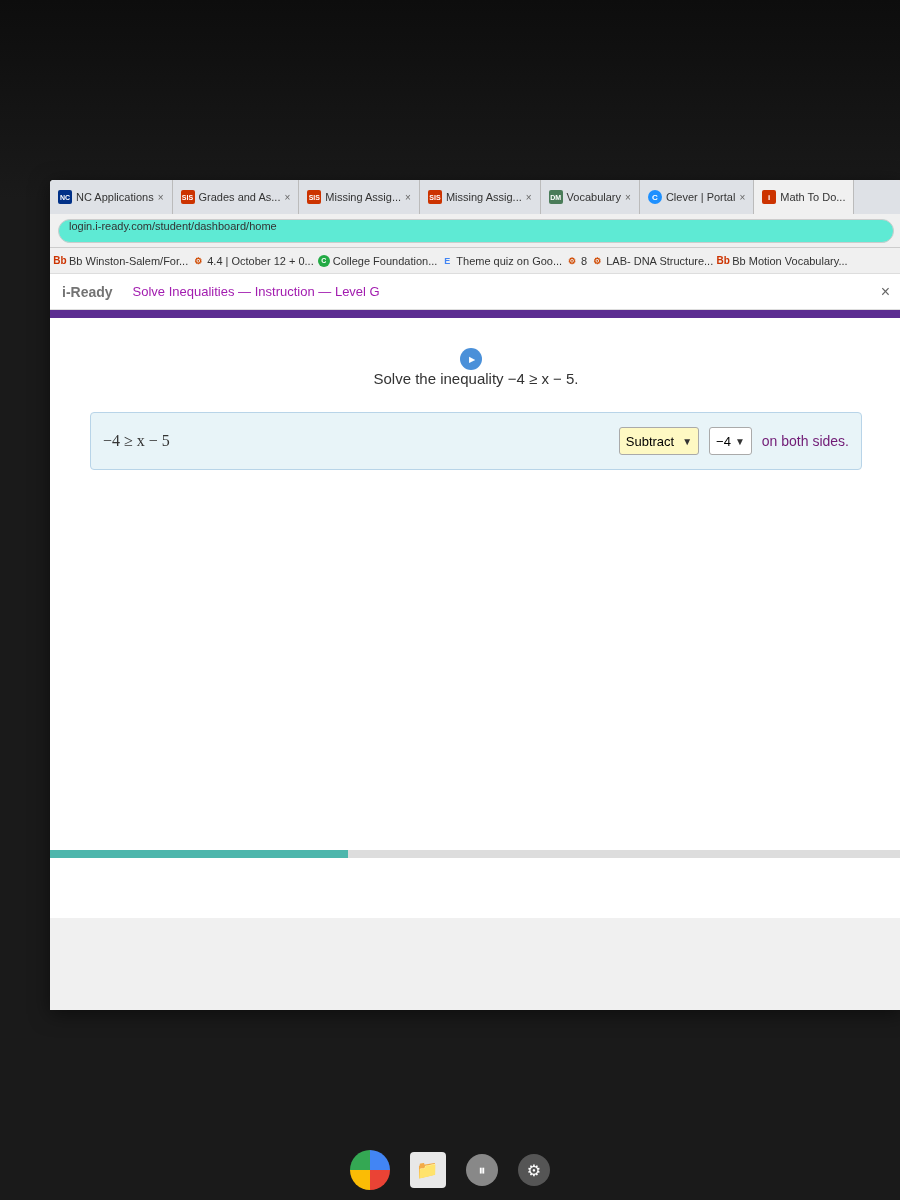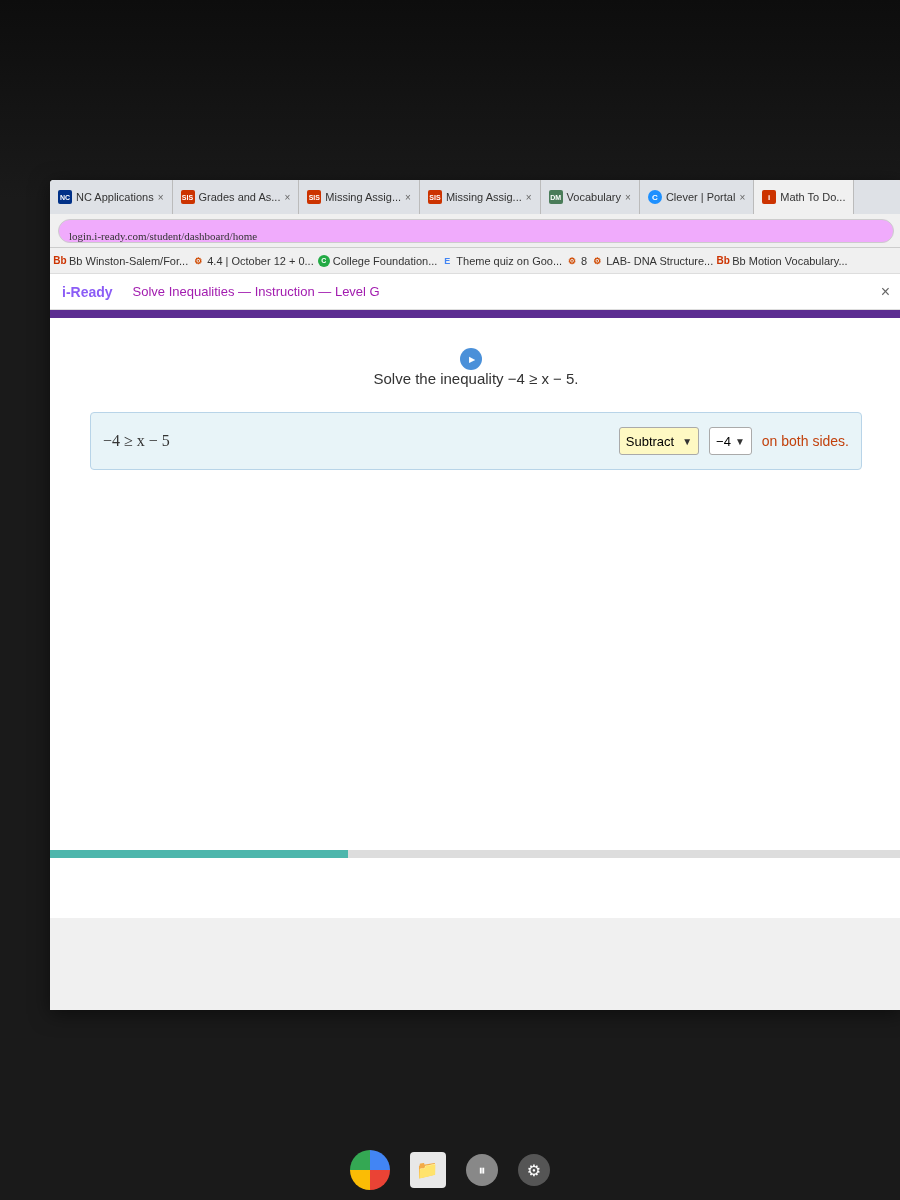--- a/index.html
+++ b/index.html
@@ -90,29 +90,28 @@
       background: #f0f0f0;
       padding: 4px 8px;
       height: 34px;
       border-bottom: 1px solid #ccc;
       gap: 6px;
     }
 
     .address-bar {
       flex: 1;
       height: 24px;
-      background: #f0abfc;
+      background: #5eead4;
       border: 1px solid #ccc;
       border-radius: 12px;
       padding: 0 10px;
       font-size: 11px;
       color: #333;
       display: flex;
-      align-items: flex-end;
-      font-family: Liberation Serif, serif;
+      align-items: flex-start;
     }
 
     
     .bookmarks-bar {
       display: flex;
       align-items: center;
       background: #f0f0f0;
       padding: 2px 4px;
       height: 26px;
       border-bottom: 1px solid #ddd;
@@ -147,21 +146,21 @@
       align-items: center;
       background: white;
       padding: 0 12px;
       height: 36px;
       border-bottom: 1px solid #ddd;
     }
 
     .iready-logo {
       font-size: 14px;
       font-weight: bold;
-      color: #8b5cf6;
+      color: #737373;
       margin-right: 20px;
     }
 
     .iready-title {
       flex: 1;
       text-align: left;
       font-size: 13px;
       color: #a21caf;
       font-weight: normal;
     }
@@ -268,21 +267,21 @@
       padding: 0 6px;
       font-size: 13px;
       cursor: pointer;
       display: flex;
       align-items: center;
       gap: 4px;
     }
 
     .on-both-sides {
       font-size: 14px;
-      color: #c2410c;
+      color: #701a75;
     }
 
     
     .done-button-container {
       display: flex;
       justify-content: center;
       margin-top: 300px;
     }
 
     .done-button {

